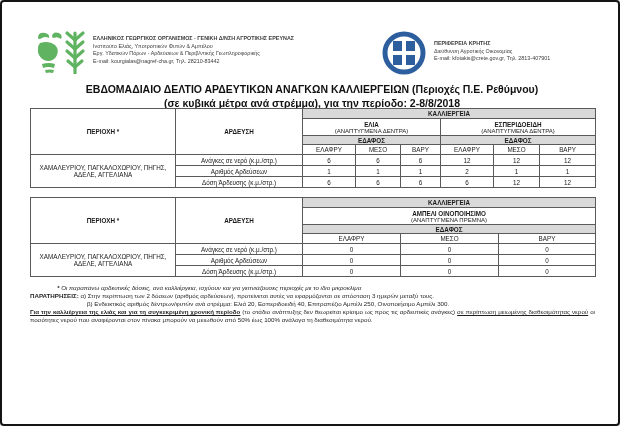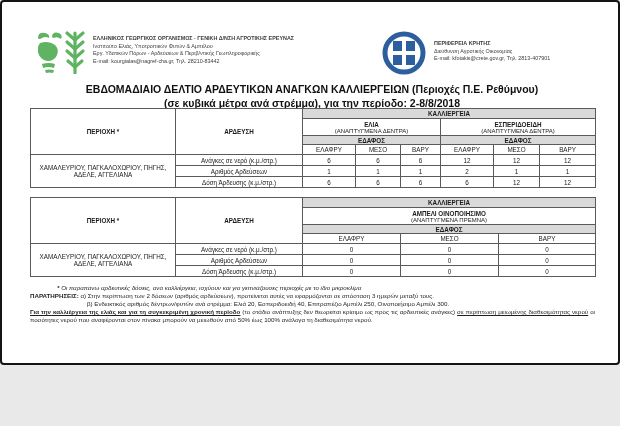--- a/index.html
+++ b/index.html
@@ -1,17 +1,17 @@
 <!DOCTYPE html>
 <html><head>
 <meta charset="utf-8">
 <style>
   html,body{margin:0;padding:0;background:#e9e9e9;}
   .page{
-    position:relative;width:620px;height:365px;box-sizing:border-box;
+    position:relative;width:620px;height:426px;box-sizing:border-box;
     background:#fff;border:2px solid #141414;border-radius:4px;overflow:hidden;
     font-family:"Liberation Sans",sans-serif;color:#1a1a1a;
   }
   
   .hdr{position:absolute;top:28px;left:33px;right:18px;height:48px;}
   .logo-left{position:absolute;left:0;top:0;}
   .org-left{position:absolute;left:58px;top:5px;font-size:5.4px;line-height:7.6px;color:#3c3c3c;}
   .org-left .l1{font-weight:bold;}
   .logo-right{position:absolute;left:345px;top:1px;}
   .org-right{position:absolute;left:399px;top:10px;font-size:5.4px;line-height:7.6px;color:#3c3c3c;}

